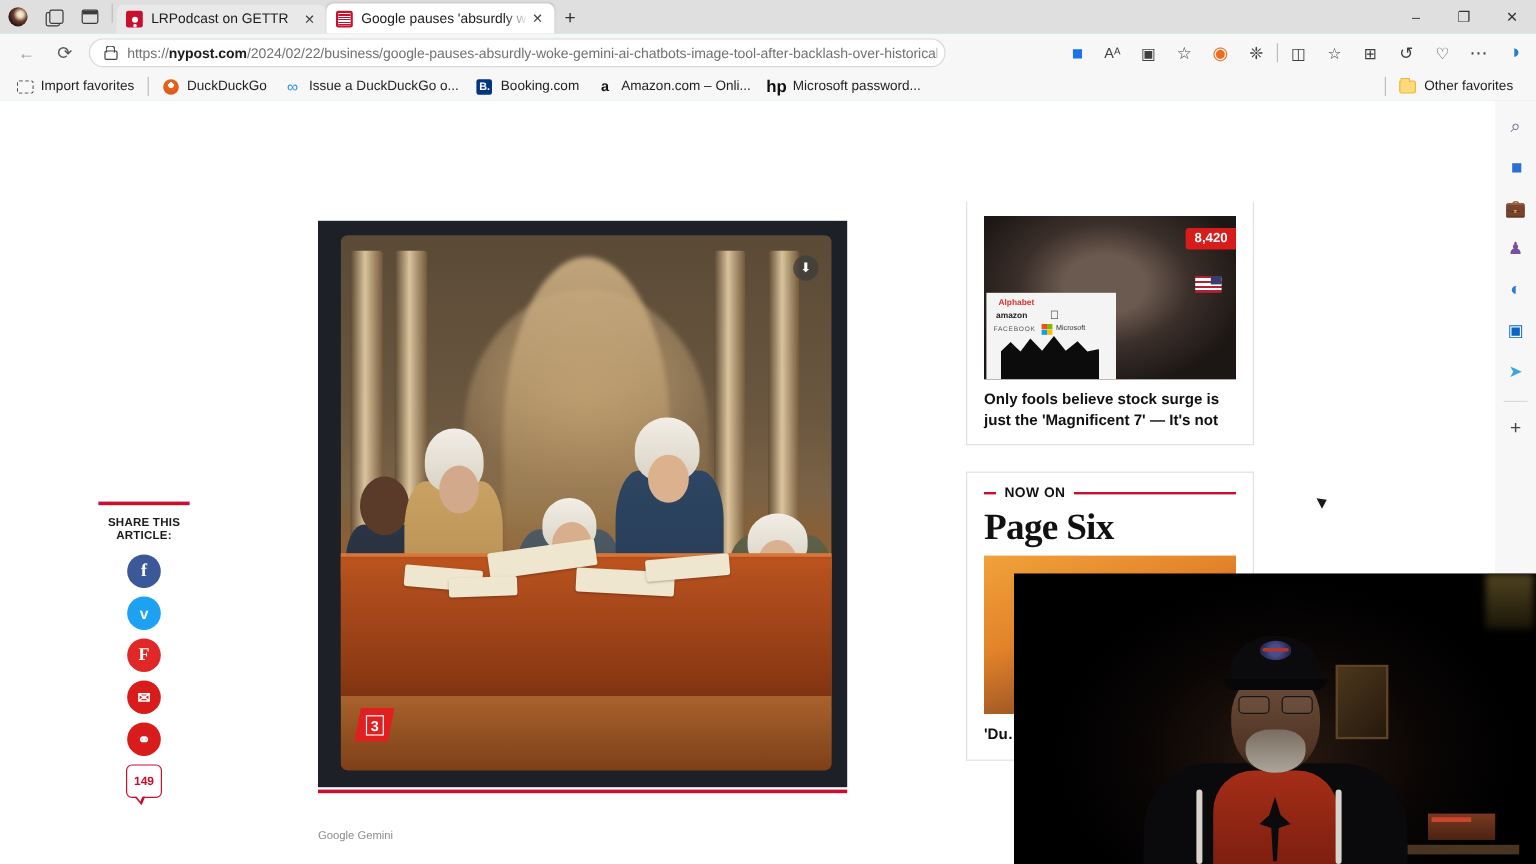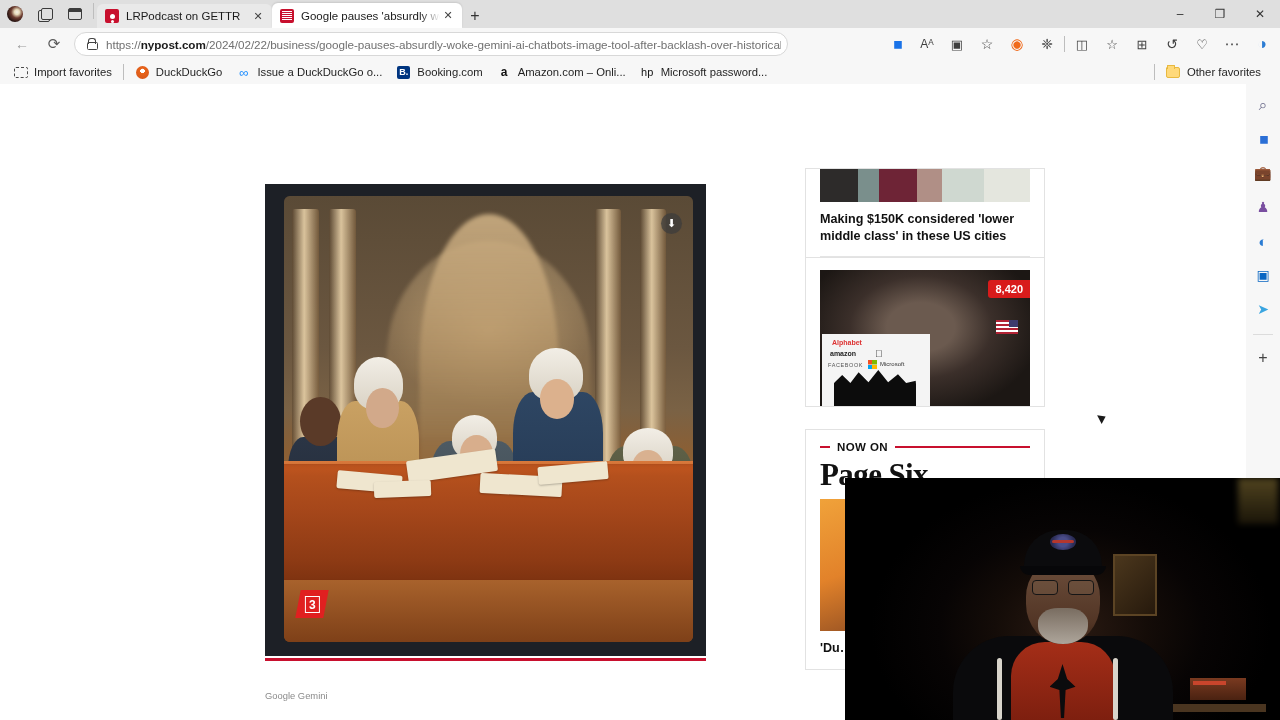--- a/index.html
+++ b/index.html
@@ -338,38 +338,50 @@
       <span class="bi">
           <span class="sq" style="background:#003580">B.</span>
         </span>
       <span>Booking.com</span>
     </div>
     <div class="bm">
       <span class="bi" style="color:#111;font-weight:bold;font-size:12px">a</span>
       <span>Amazon.com – Onli...</span>
     </div>
     <div class="bm">
-      <span class="bi" style="color:#111;font-size:11px;font-weight:normal">hp</span>
+      <span class="bi" style="color:#111;font-size:14px;font-weight:bold">hp</span>
       <span>Microsoft password...</span>
     </div>
 
     <div style="margin-left:auto;display:flex;align-items:center">
       <div class="vsep" style="margin:0 4px"></div>
       <div class="bm">
         <span class="bi">
             <span class="folder"></span>
           </span>
         <span>Other favorites</span>
       </div>
       <div style="width:12px"></div>
     </div>
   </div>
 
   <div class="viewport">
 
+    <div class="share" style="left:82px;top:334px">
+      <div class="bar"></div>
+      <div class="lbl">SHARE THIS<br>ARTICLE:</div>
+      <div class="sbtn" style="background:#3b5998;font-family:'Liberation Serif',serif">f</div>
+      <div class="sbtn" style="background:#1da1f2;font-size:13px">ᴠ</div>
+      <div class="sbtn" style="background:#e12828;font-family:'Liberation Serif',serif">F</div>
+      <div class="sbtn" style="background:#d81b1b;font-size:13px">✉</div>
+      <div class="sbtn" style="background:#d81b1b;font-size:13px">⚭</div>
+      <div class="bubble">
+        <span>149</span>
+      </div>
+    </div>
 
     <div class="hero">
       <div class="heroimg">
         <div class="scene"></div>
         <div class="col" style="left:2%"></div>
         <div class="col" style="left:11%"></div>
         <div class="col" style="left:76%"></div>
         <div class="col" style="left:87%"></div>
         <div class="arch a2"></div>
         <div class="arch"></div>
@@ -409,45 +421,41 @@
         </div>
       </div>
     </div>
     <div class="heroline"></div>
     <div class="credit">Google Gemini</div>
 
     <div class="body-copy"></div>
 
     <div class="rsb">
 
-      <div class="card" style="padding-top:0">
-        <div class="thumb" style="height:33px;margin-top:0;background:linear-gradient(90deg,#2d2b2a 0 18%,#7a8f8c 18% 28%,#6e2436 28% 46%,#b08f86 46% 58%,#cfd8d0 58% 78%,#e4e6de 78% 100%)"></div>
-        <div class="hl">Making $150K considered 'lower middle class' in these US cities</div>
-        <div class="hrule"></div>
-      </div>
 
       <div class="card" style="border-top:none;padding-top:12px">
         <div style="position:relative">
           <div class="thumb" style="height:136px;background:radial-gradient(ellipse at 48% 42%,#6b5a4f 0 22%,#3b2f2a 46%,#1c1714 78%),linear-gradient(180deg,#2b2220,#141010)"></div>
           <div style="position:absolute;left:2px;top:64px;width:108px;height:72px;background:#f4f4f4"></div>
           <div style="position:absolute;left:12px;top:69px;font-size:7px;color:#d33;font-weight:bold">Alphabet</div>
           <div style="position:absolute;left:10px;top:80px;font-size:7px;color:#222;font-weight:bold">amazon</div>
           <div style="position:absolute;left:55px;top:78px;font-size:10px;color:#111"></div>
           <div style="position:absolute;left:8px;top:92px;font-size:5.5px;color:#555;letter-spacing:.6px">FACEBOOK</div>
           <div style="position:absolute;left:48px;top:90px;width:9px;height:9px;background:
                linear-gradient(90deg,#f25022 0 50%,#7fba00 50%),linear-gradient(90deg,#00a4ef 0 50%,#ffb900 50%);
                background-size:100% 50%;background-repeat:no-repeat;background-position:0 0,0 100%"></div>
           <div style="position:absolute;left:60px;top:91px;font-size:6px;color:#333">Microsoft</div>
           <div style="position:absolute;left:14px;top:100px;width:82px;height:36px;background:#0c0c0c;
                border-radius:14px 14px 0 0;clip-path:polygon(0 36%,10% 14%,20% 36%,30% 6%,42% 34%,54% 0,66% 34%,78% 12%,88% 36%,100% 30%,100% 100%,0 100%)"></div>
           <div style="position:absolute;right:12px;top:50px;width:22px;height:14px;
                background:repeating-linear-gradient(180deg,#b22234 0 2px,#fff 2px 4px)"></div>
           <div style="position:absolute;right:12px;top:50px;width:9px;height:7px;background:#3c3b6e"></div>
           <div class="cnt" style="top:10px;right:0">8,420</div>
         </div>
+        <div class="hl">Only fools believe stock surge is just the 'Magnificent 7' —  It's not</div>
       </div>
 
       <div style="height:22px"></div>
 
       <div class="card" style="padding-bottom:0">
         <div class="nowon">
           <span class="l"></span>
           <span class="t">NOW ON</span>
           <span class="r"></span>
         </div>

